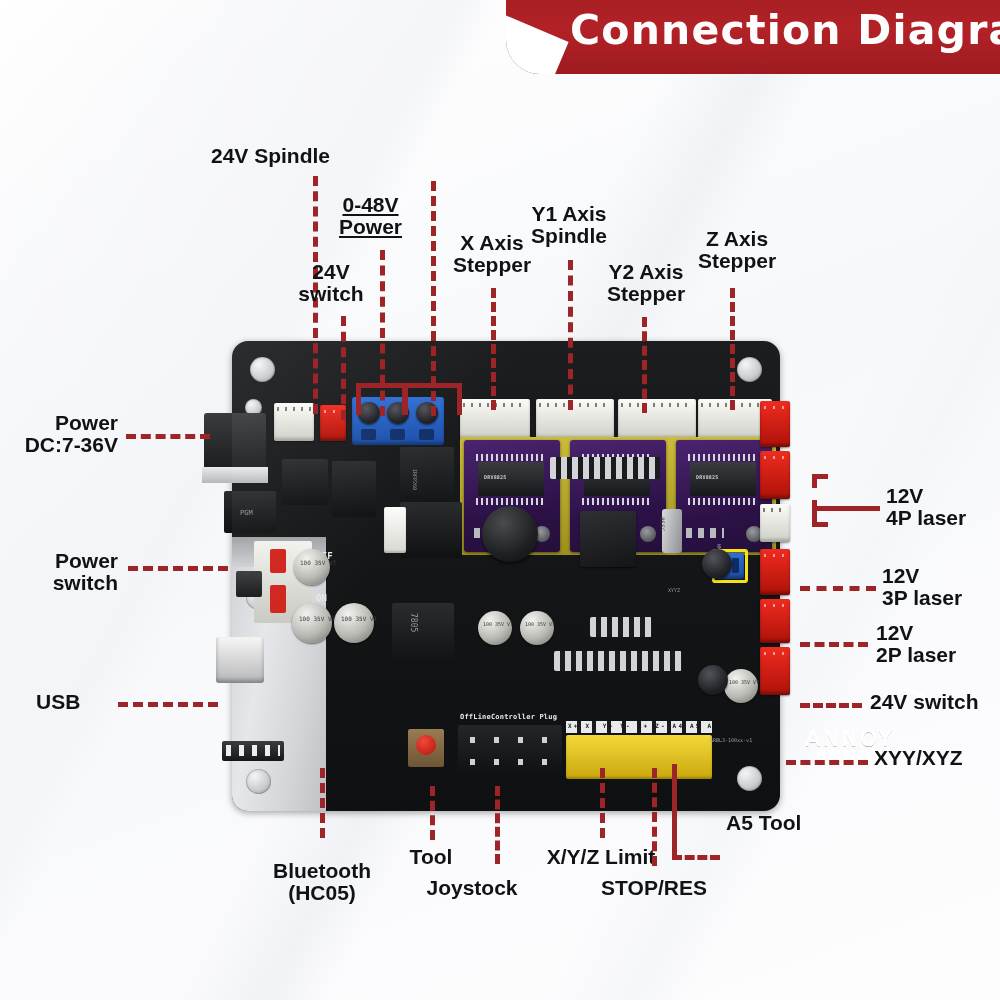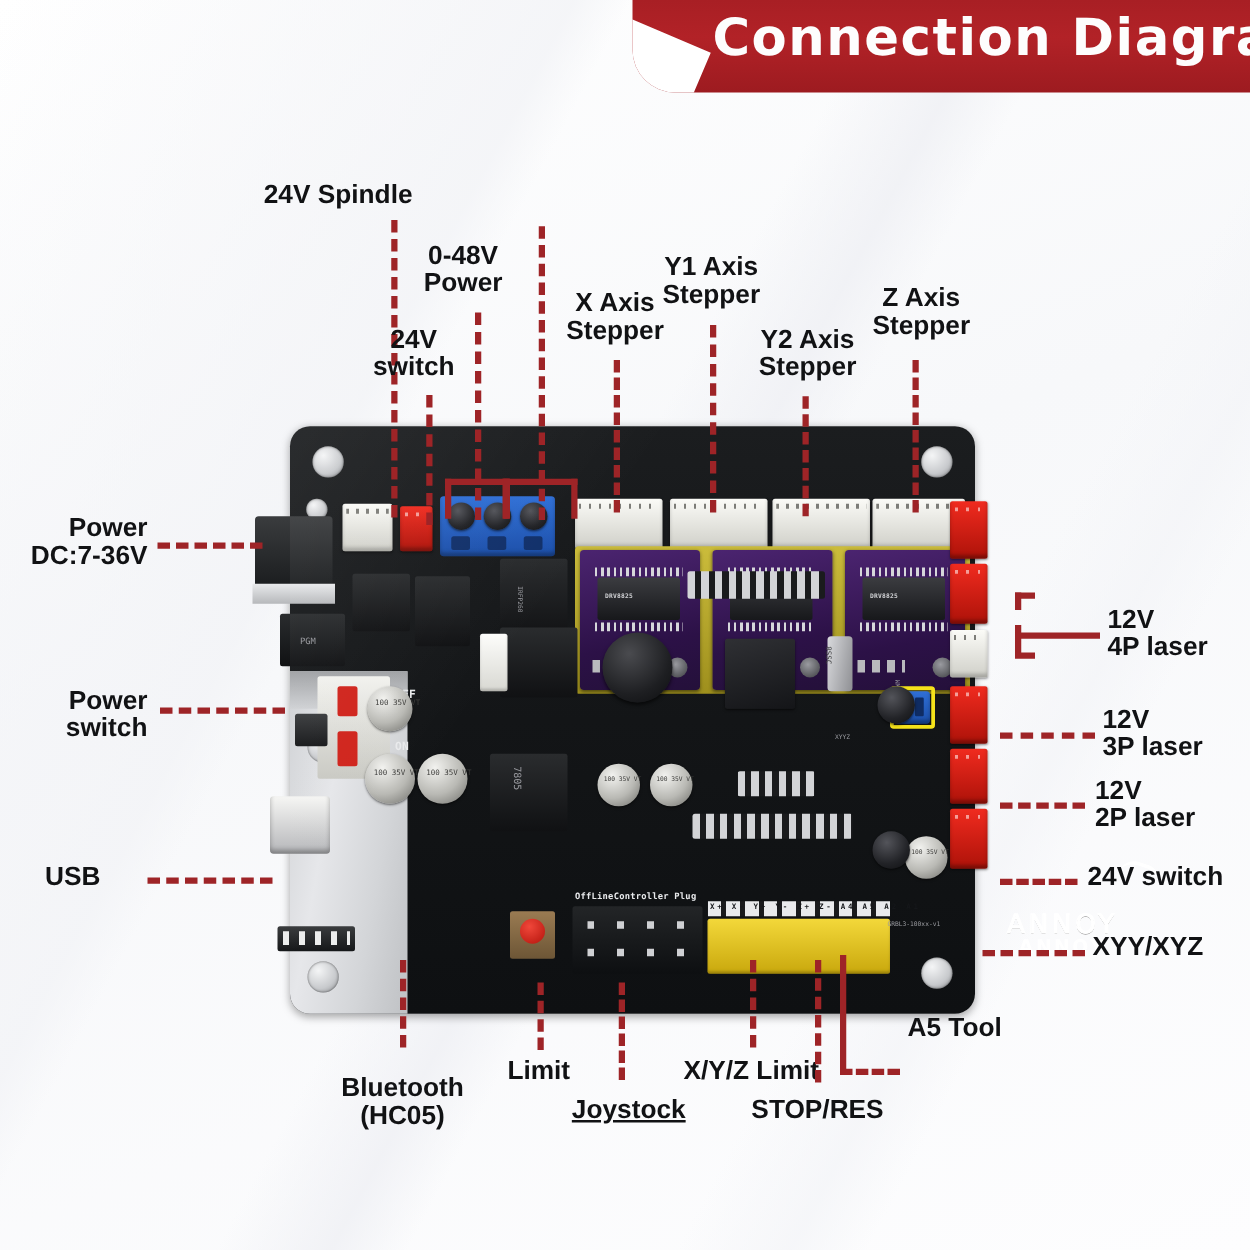--- a/index.html
+++ b/index.html
@@ -323,37 +323,37 @@
   </div>
 
   <div class="lbl" style="left:211px; top:145px;">24V Spindle</div>
   <div class="dv" style="left:313px; top:176px; height:238px;"></div>
 
   <div class="dv" style="left:431px; top:181px; height:235px;"></div>
   <div class="sh" style="left:402px; top:383px; width:60px;"></div>
   <div class="sv" style="left:402px; top:383px; height:32px;"></div>
   <div class="sv" style="left:457px; top:383px; height:32px;"></div>
 
-  <div class="lbl c" style="left:318px; top:194px; width:105px;">0-48V
+  <div class="lbl c" style="left:318px; top:194px; width:105px;text-decoration:underline;">0-48V
 Power</div>
   <div class="dv" style="left:380px; top:250px; height:166px;"></div>
   <div class="sh" style="left:356px; top:383px; width:52px;"></div>
   <div class="sv" style="left:356px; top:383px; height:32px;"></div>
   <div class="sv" style="left:403px; top:383px; height:32px;"></div>
 
   <div class="lbl c" style="left:289px; top:261px; width:84px;">24V
 switch</div>
   <div class="dv" style="left:341px; top:316px; height:104px;"></div>
 
   <div class="lbl c" style="left:439px; top:232px; width:106px;">X Axis
 Stepper</div>
   <div class="dv" style="left:491px; top:288px; height:122px;"></div>
 
   <div class="lbl c" style="left:516px; top:203px; width:106px;">Y1 Axis
-Stepper</div>
+Spindle</div>
   <div class="dv" style="left:568px; top:260px; height:150px;"></div>
 
   <div class="lbl c" style="left:592px; top:261px; width:108px;">Y2 Axis
 Stepper</div>
   <div class="dv" style="left:642px; top:317px; height:96px;"></div>
 
   <div class="lbl c" style="left:684px; top:228px; width:106px;">Z Axis
 Stepper</div>
   <div class="dv" style="left:730px; top:288px; height:122px;"></div>
 
@@ -388,24 +388,24 @@
   <div class="lbl" style="left:870px; top:691px;">24V switch</div>
 
   <div class="dh" style="left:786px; top:760px; width:82px;"></div>
   <div class="lbl" style="left:874px; top:747px;">XYY/XYZ</div>
 
   <div class="dv" style="left:320px; top:768px; height:70px;"></div>
   <div class="lbl c" style="left:254px; top:860px; width:136px;">Bluetooth
 (HC05)</div>
 
   <div class="dv" style="left:430px; top:786px; height:54px;"></div>
-  <div class="lbl c" style="left:392px; top:846px; width:78px;">Limit</div>
+  <div class="lbl c" style="left:392px; top:846px; width:78px;">Tool</div>
 
   <div class="dv" style="left:495px; top:786px; height:78px;"></div>
-  <div class="lbl c" style="left:442px; top:877px; width:122px;text-decoration:underline;">Joystock</div>
+  <div class="lbl c" style="left:411px; top:877px; width:122px;">Joystock</div>
 
   <div class="dv" style="left:600px; top:768px; height:70px;"></div>
   <div class="lbl c" style="left:528px; top:846px; width:146px;">X/Y/Z Limit</div>
 
   <div class="dv" style="left:652px; top:768px; height:98px;"></div>
   <div class="lbl c" style="left:584px; top:877px; width:140px;">STOP/RES</div>
 
   <div class="sv" style="left:672px; top:764px; height:94px;"></div>
   <div class="dh" style="left:672px; top:855px; width:48px;"></div>
   <div class="lbl" style="left:726px; top:812px;">A5 Tool</div>

